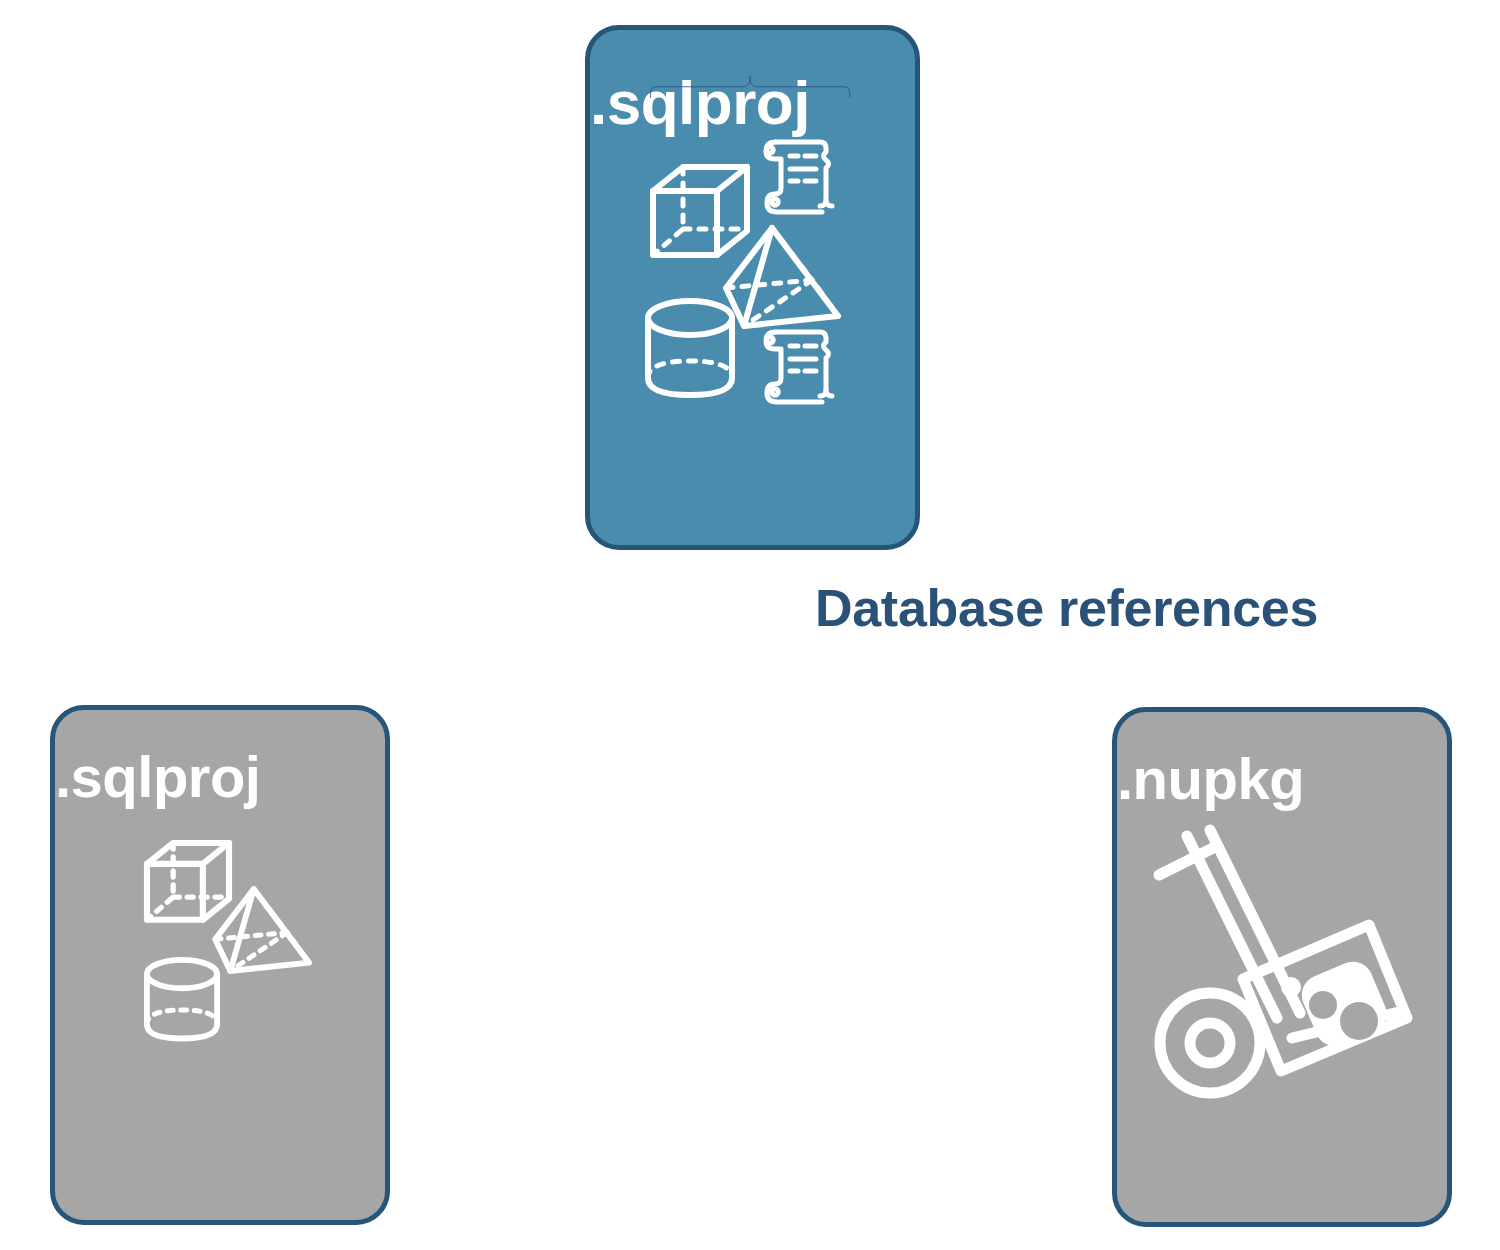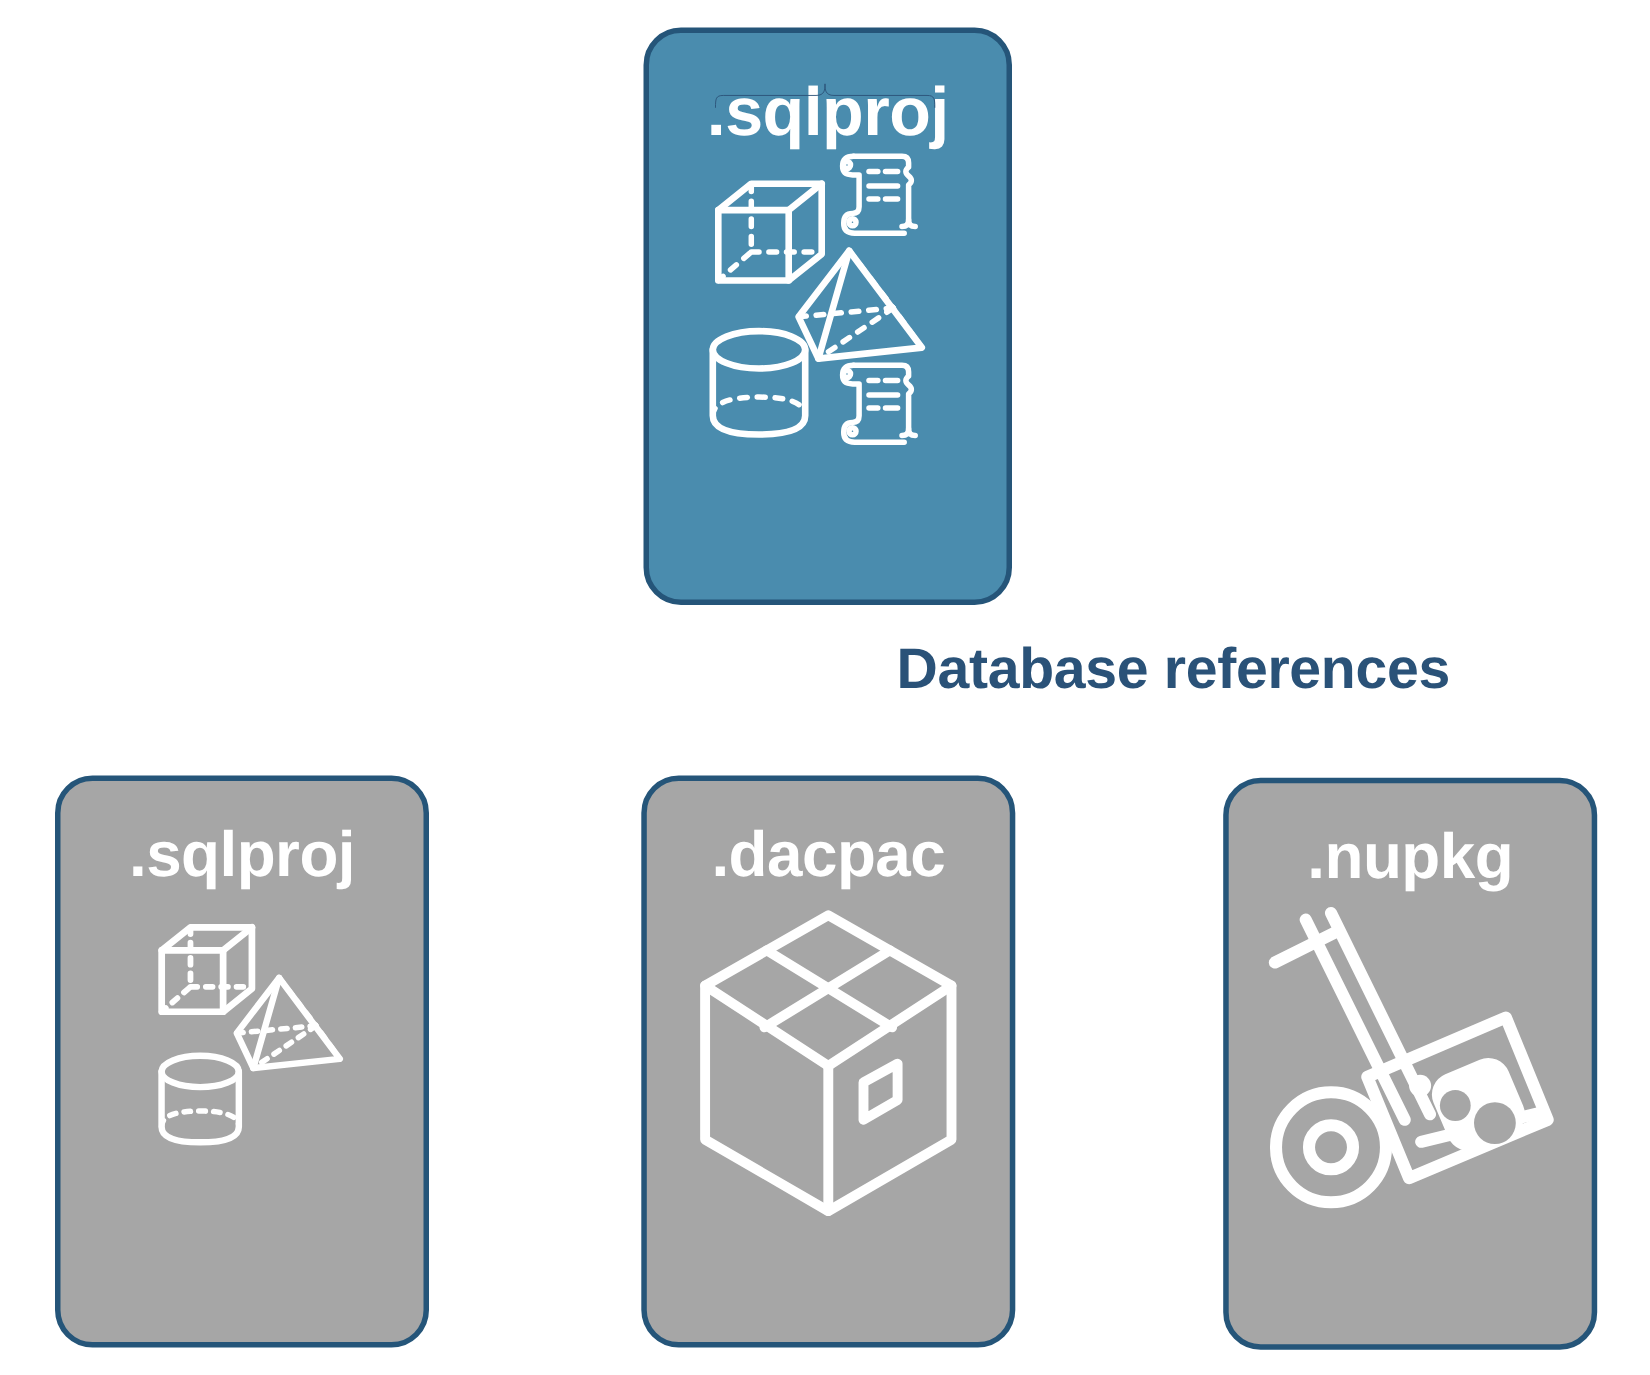--- a/index.html
+++ b/index.html
@@ -19,21 +19,20 @@
   }
 
   
   .card {
     position: absolute;
     box-sizing: border-box;
     border-radius: 34px;
     border: 5px solid #255579;
     display: flex;
     flex-direction: column;
-    align-items: center;
   }
   .card.primary {
     background: #4A8CAE;
   }
   .card.secondary {
     background: #A6A6A6;
   }
   .card-title {
     color: #ffffff;
     font-weight: bold;
@@ -201,42 +200,20 @@
         <g fill="none" stroke="#ffffff" stroke-width="7" stroke-linecap="round" stroke-linejoin="round">
           <ellipse cx="50" cy="24" rx="42" ry="17"></ellipse>
           <path d="M8,24 V84 q0,17 42,17 q42,0 42,-17 V24"></path>
         </g>
         <path fill="none" stroke="#ffffff" stroke-width="6" stroke-linecap="round" stroke-dasharray="7 9" d="M8,84 q0,-17 42,-17 q42,0 42,17"></path>
       </svg>
 
     </div>
   </div>
 
-  <div class="card secondary" style="left:583px; top:705px; width:340px; height:520px;">
-    <div class="card-title">.dacpac</div>
-    <div class="icon-area">
-
-      <svg style="left:45px; top:18px;" width="240" height="285" viewBox="0 0 240 285">
-        <g fill="none" stroke="#ffffff" stroke-width="9" stroke-linecap="round" stroke-linejoin="round">
-
-          <path d="M120,8 L232,72 L232,212 L120,277 L8,212 L8,72 Z"></path>
-
-          <path d="M120,145 L120,277"></path>
-
-          <path d="M8,72 L120,145 L232,72"></path>
-
-          <path d="M64,40 L178,110"></path>
-          <path d="M176,40 L62,110"></path>
-
-          <path d="M152,160 L183,143 L183,176 L152,194 Z"></path>
-        </g>
-      </svg>
-
-    </div>
-  </div>
 
   <div class="card secondary" style="left:1112px; top:707px; width:340px; height:520px;">
     <div class="card-title">.nupkg</div>
     <div class="icon-area">
 
       <svg style="left:20px; top:20px;" width="290" height="290" viewBox="0 0 290 290">
         <g fill="none" stroke="#ffffff" stroke-width="11" stroke-linecap="round" stroke-linejoin="round">
 
           <line x1="22" y1="47" x2="76" y2="20"></line>
 

